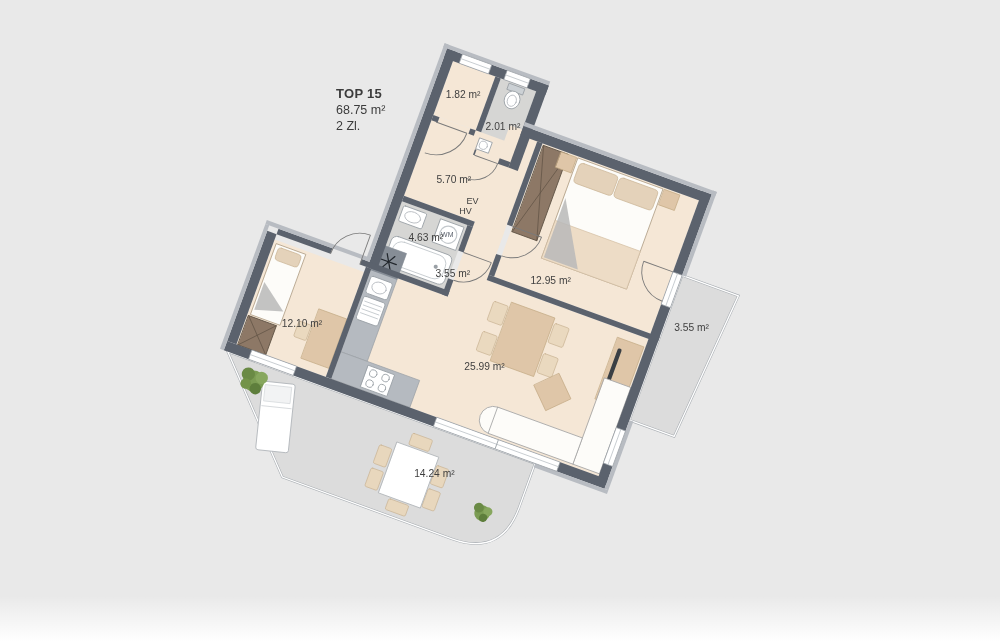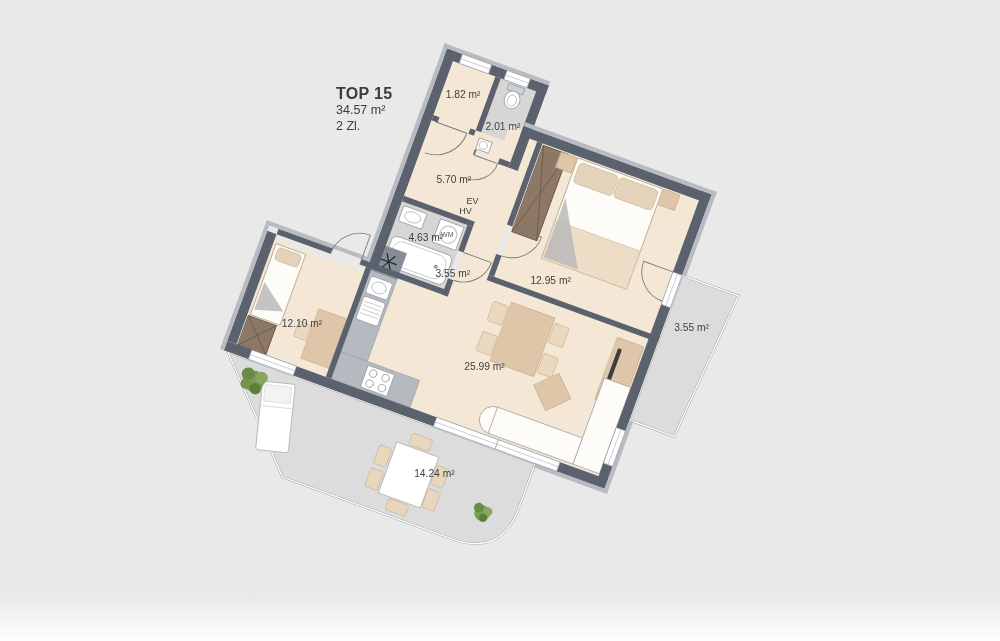--- a/index.html
+++ b/index.html
@@ -1,20 +1,20 @@
 <!DOCTYPE html>
 <html><head>
 <meta charset="utf-8">
 <style>
   html,body{margin:0;padding:0;}
   body{font-family:"Liberation Sans", sans-serif;}
   .stage{position:relative;width:1000px;height:641px;background:#e9e9e9;overflow:hidden;}
   .plan-svg{position:absolute;left:0;top:0;}
   .info{position:absolute;left:336px;top:86px;color:#3c3c3c;line-height:16px;font-size:12.5px;}
-  .info .t1{font-weight:bold;font-size:16px;letter-spacing:.3px;}
+  .info .t1{font-weight:bold;font-size:13px;letter-spacing:.3px;}
   .fade{position:absolute;left:0;bottom:0;width:100%;height:45px;
         background:linear-gradient(to bottom, rgba(255,255,255,0), #ffffff);}
   text{font-family:"Liberation Sans", sans-serif;}
   .roomlabel{font-size:12.5px;fill:#3f3f3f;}
   .smalllabel{font-size:11px;fill:#3f3f3f;}
   .wmlabel{font-size:8.5px;fill:#5b626d;}
 </style>
 </head>
 <body>
 
@@ -249,18 +249,18 @@
       <text x="386" y="210" text-anchor="middle" class="roomlabel" transform="rotate(-20 386 210)">3.55 m²</text>
       <text x="165" y="341" text-anchor="middle" class="roomlabel" transform="rotate(-20 165 341)">25.99 m²</text>
       <text x="-62" y="368" text-anchor="middle" class="roomlabel" transform="rotate(-20 -62 368)">12.10 m²</text>
       <text x="152" y="484" text-anchor="middle" class="roomlabel" transform="rotate(-20 152 484)">14.24 m²</text>
     </g>
   </g>
 </svg>
 
   <div class="info">
     <div class="t1">TOP 15</div>
-    <div>34.57 m²</div>
+    <div>68.75 m²</div>
     <div>2 Zl.</div>
   </div>
 
   <div class="fade"></div>
 </div>
 
 </body></html>

